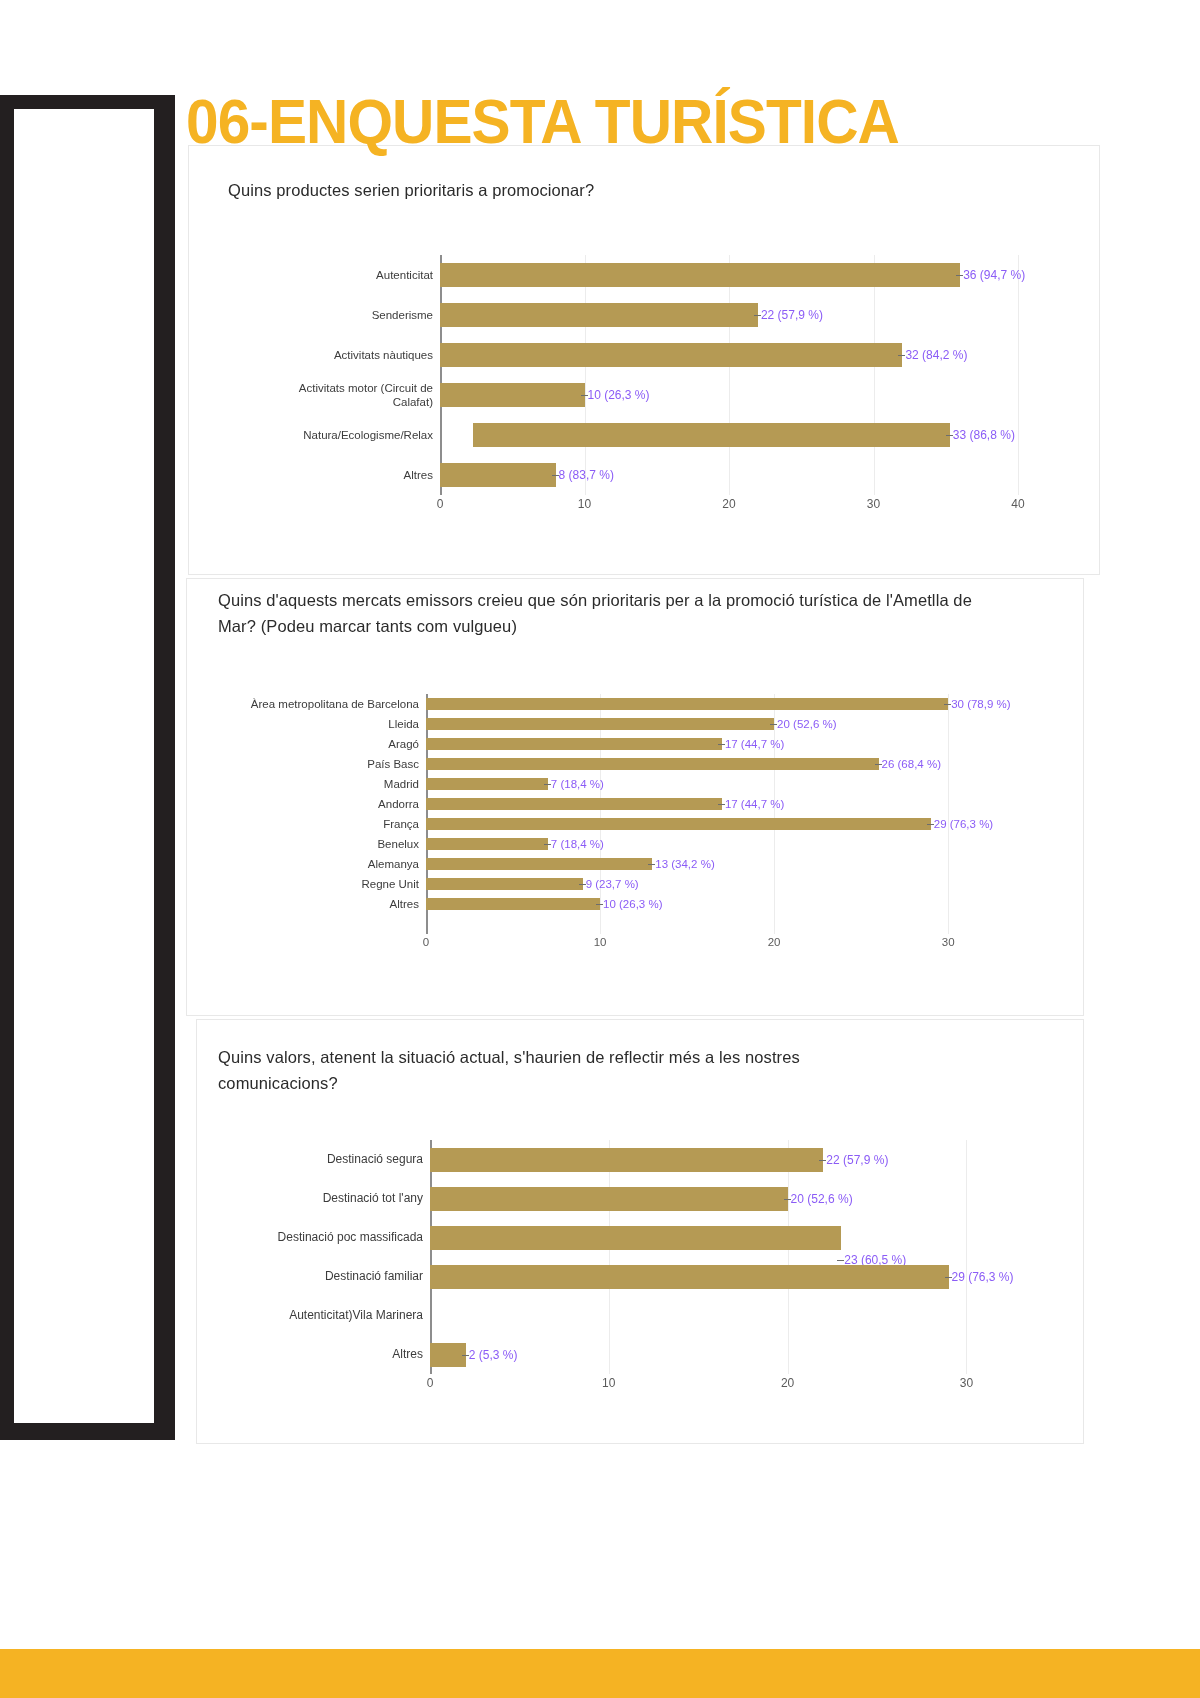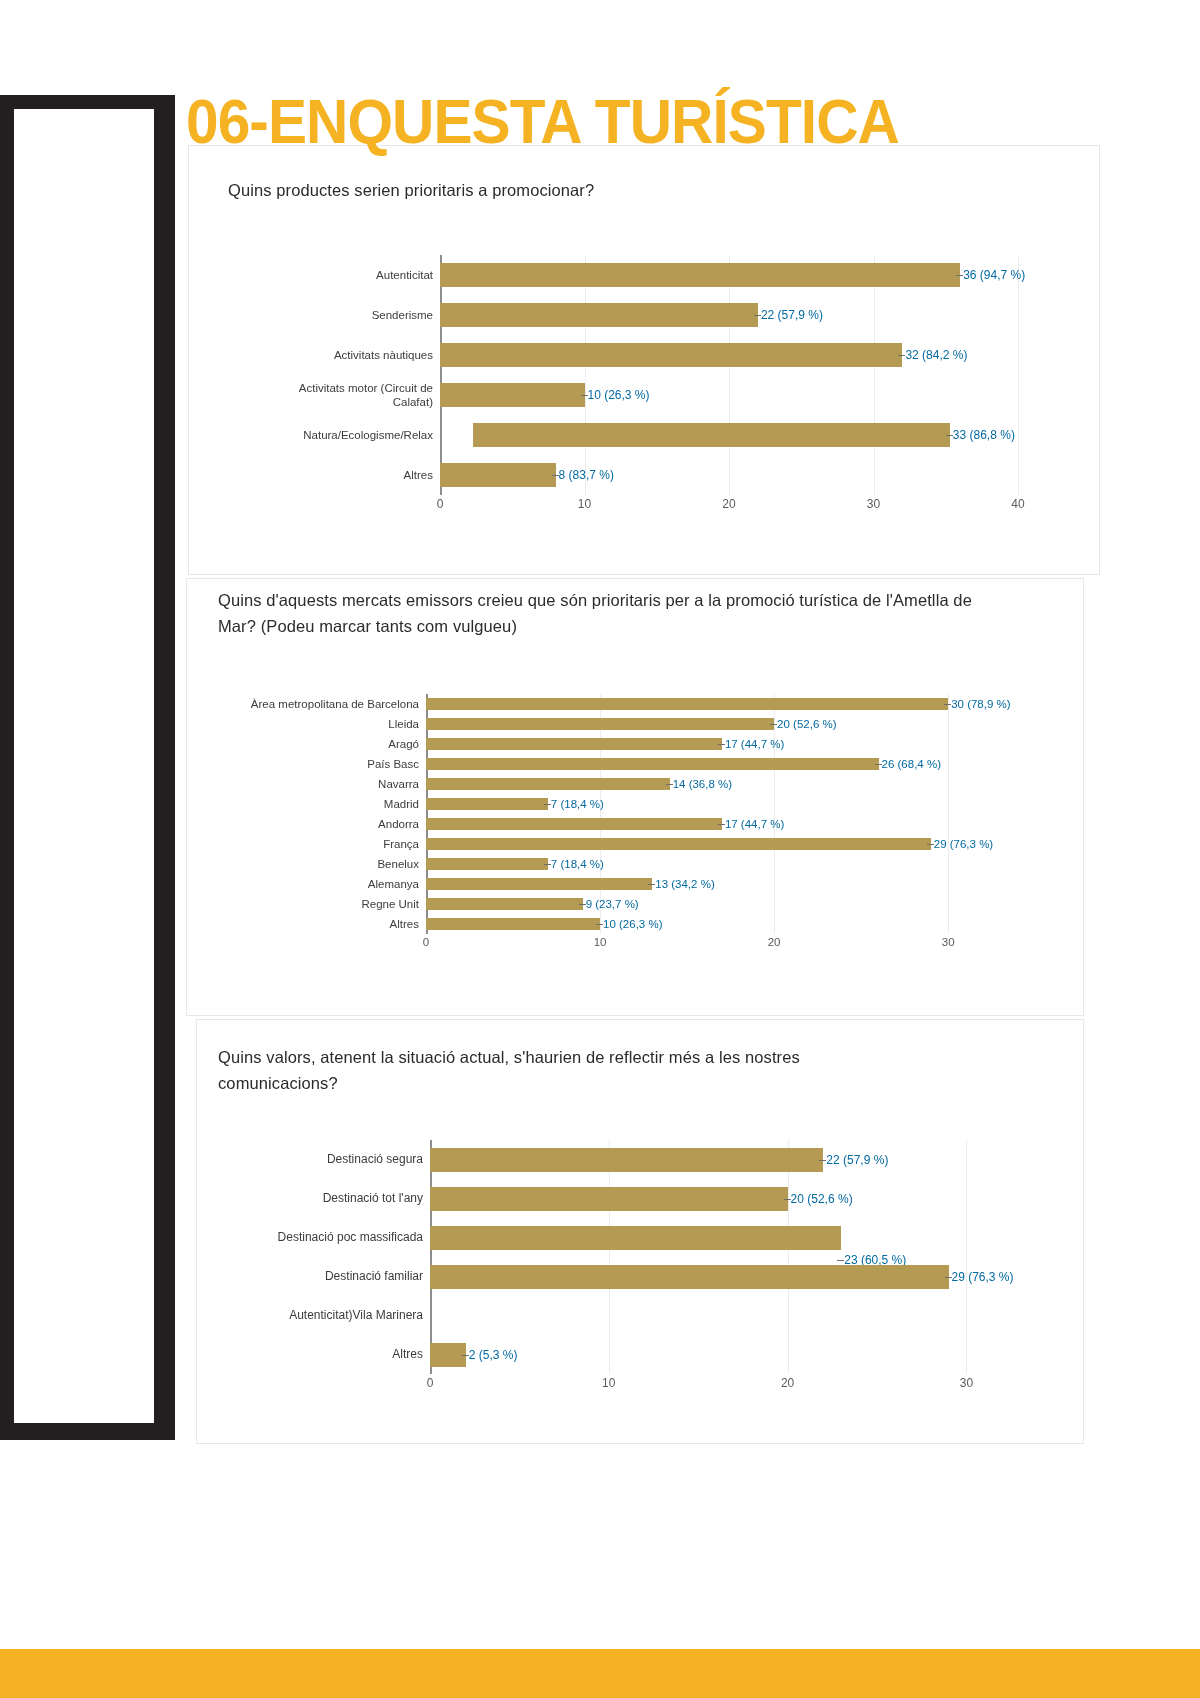--- a/index.html
+++ b/index.html
@@ -106,21 +106,21 @@
     height: 100%;
     display: flex;
     align-items: center;
   }
   .bar {
     background: #b59a54;
     height: 60%;
   }
   .bar-value {
     font-size: 12px;
-    color: #0369a1;
+    color: #8b5cf6;
     white-space: nowrap;
     padding-left: 3px;
     position: relative;
   }
   .bar-value::before {
     content: "";
     position: absolute;
     left: -4px;
     top: 50%;
     width: 7px;
@@ -259,27 +259,20 @@
         </div>
       </div>
       <div class="row" style="height: 20px;">
         <div class="cat-label" style="width: 208px; font-size: 11.5px;">País Basc</div>
         <div class="bar-area">
           <div class="bar" style="background: rgb(181, 154, 84); width: 452.532px; height: 12px;"></div>
           <div class="bar-value" style="font-size: 11.5px;">26 (68,4 %)</div>
         </div>
       </div>
       <div class="row" style="height: 20px;">
-        <div class="cat-label" style="width: 208px; font-size: 11.5px;">Navarra</div>
-        <div class="bar-area">
-          <div class="bar" style="background: rgb(181, 154, 84); width: 243.671px; height: 12px;"></div>
-          <div class="bar-value" style="font-size: 11.5px;">14 (36,8 %)</div>
-        </div>
-      </div>
-      <div class="row" style="height: 20px;">
         <div class="cat-label" style="width: 208px; font-size: 11.5px;">Madrid</div>
         <div class="bar-area">
           <div class="bar" style="background: rgb(181, 154, 84); width: 121.835px; height: 12px;"></div>
           <div class="bar-value" style="font-size: 11.5px;">7 (18,4 %)</div>
         </div>
       </div>
       <div class="row" style="height: 20px;">
         <div class="cat-label" style="width: 208px; font-size: 11.5px;">Andorra</div>
         <div class="bar-area">
           <div class="bar" style="background: rgb(181, 154, 84); width: 295.886px; height: 12px;"></div>

